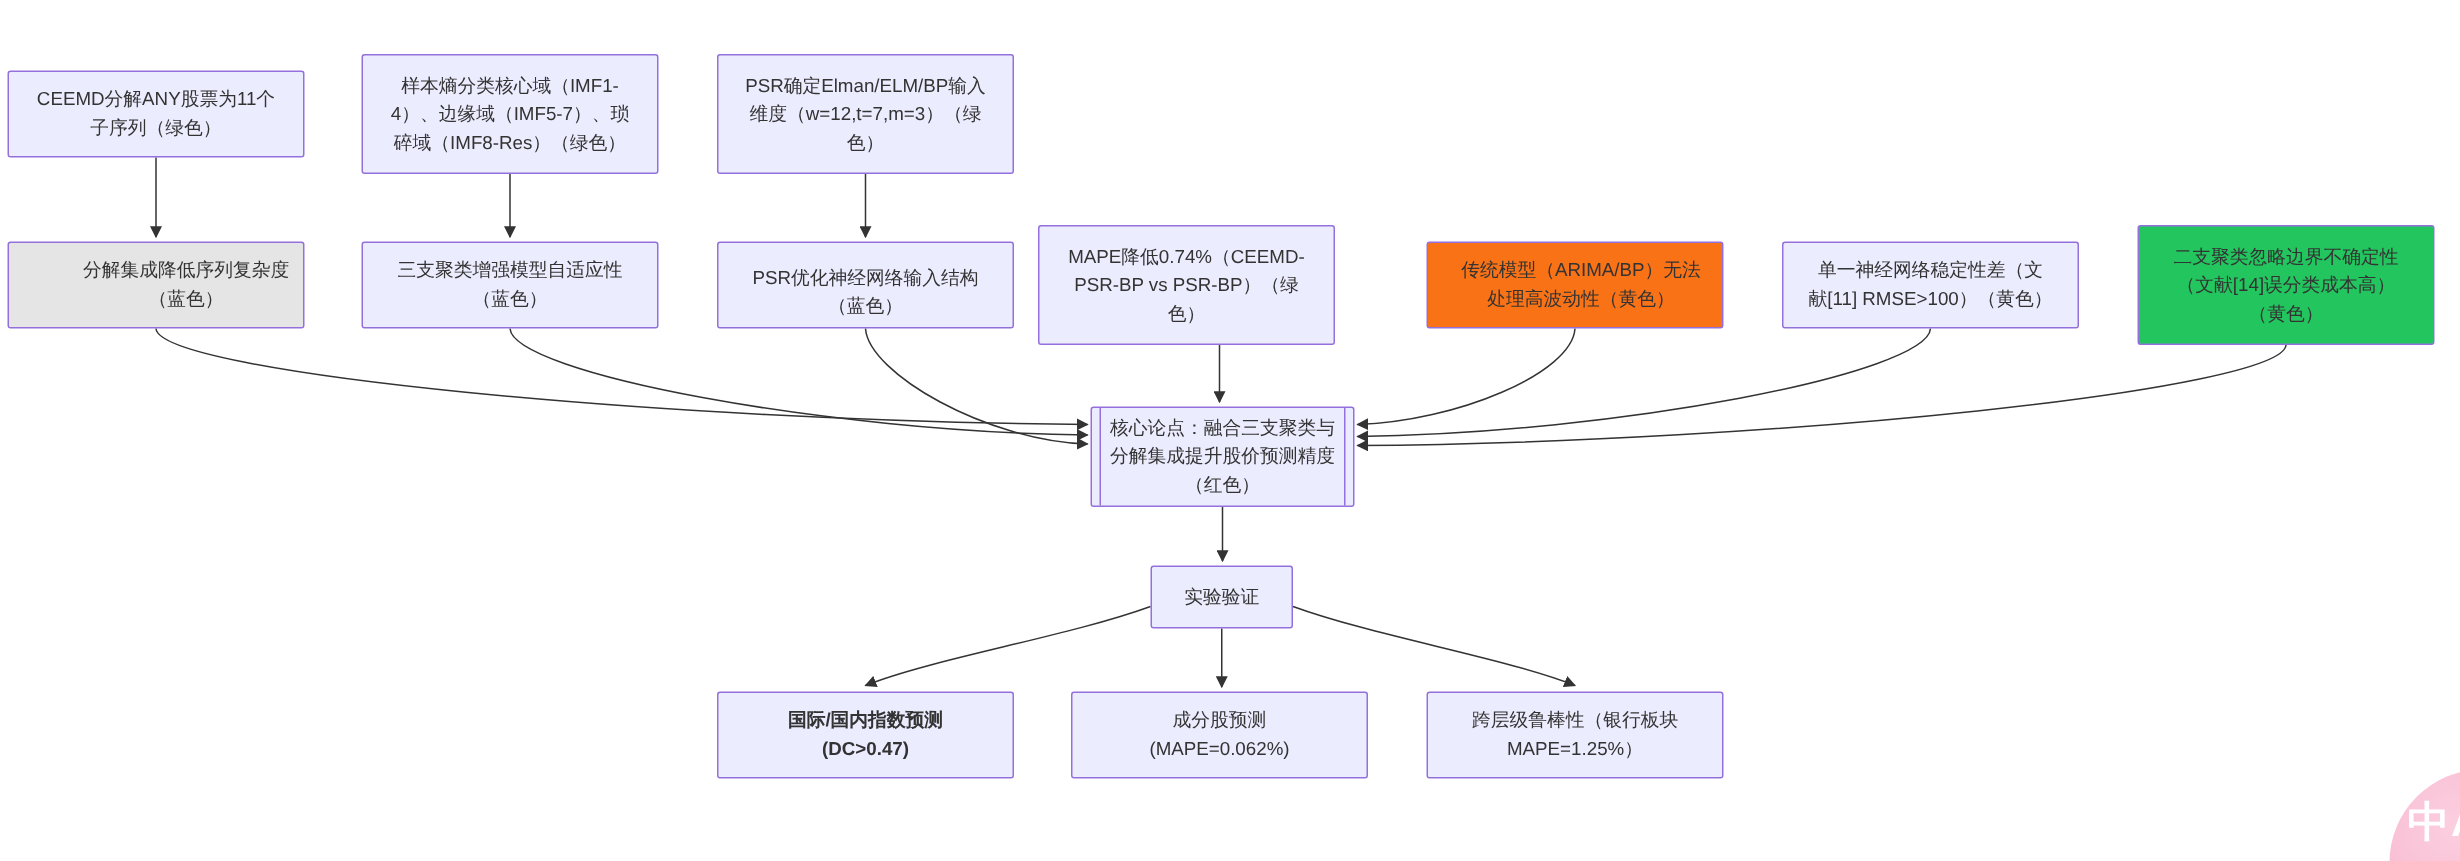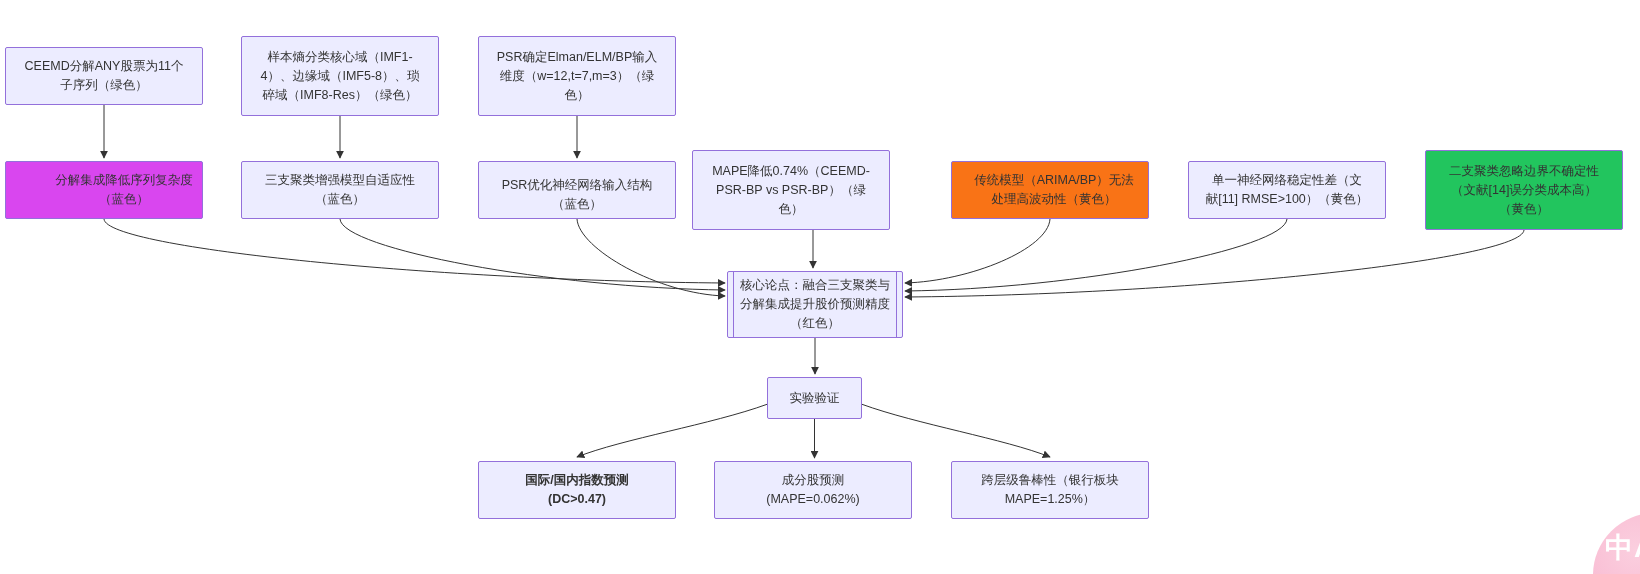--- a/index.html
+++ b/index.html
@@ -102,29 +102,29 @@
       </g>
   </svg>
 
   <div id="node-layer">
       <div class="node" style="left: 5px; top: 47px; width: 198px; height: 58px; background: rgb(236, 236, 255); border-color: rgb(147, 112, 219);">
         <span class="label">CEEMD分解ANY股票为11个
 子序列（绿色）</span>
       </div>
       <div class="node" style="left: 241px; top: 36px; width: 198px; height: 80px; background: rgb(236, 236, 255); border-color: rgb(147, 112, 219);">
         <span class="label">样本熵分类核心域（IMF1-
-4）、边缘域（IMF5-8）、琐
+4）、边缘域（IMF5-7）、琐
 碎域（IMF8-Res）（绿色）</span>
       </div>
       <div class="node" style="left: 478px; top: 36px; width: 198px; height: 80px; background: rgb(236, 236, 255); border-color: rgb(147, 112, 219);">
         <span class="label">PSR确定Elman/ELM/BP输入
 维度（w=12,t=7,m=3）（绿
 色）</span>
       </div>
-      <div class="node" style="left: 5px; top: 161px; width: 198px; height: 58px; background: #d946ef; border-color: rgb(147, 112, 219); padding-left: 48px;">
+      <div class="node" style="left: 5px; top: 161px; width: 198px; height: 58px; background: #e5e5e5; border-color: rgb(147, 112, 219); padding-left: 48px;">
         <span class="label">分解集成降低序列复杂度
 （蓝色）</span>
       </div>
       <div class="node" style="left: 241px; top: 161px; width: 198px; height: 58px; background: rgb(236, 236, 255); border-color: rgb(147, 112, 219);">
         <span class="label">三支聚类增强模型自适应性
 （蓝色）</span>
       </div>
       <div class="node" style="left: 478px; top: 161px; width: 198px; height: 58px; background: rgb(236, 236, 255); border-color: rgb(147, 112, 219); align-items: flex-end;">
         <span class="label">PSR优化神经网络输入结构
 （蓝色）</span>

